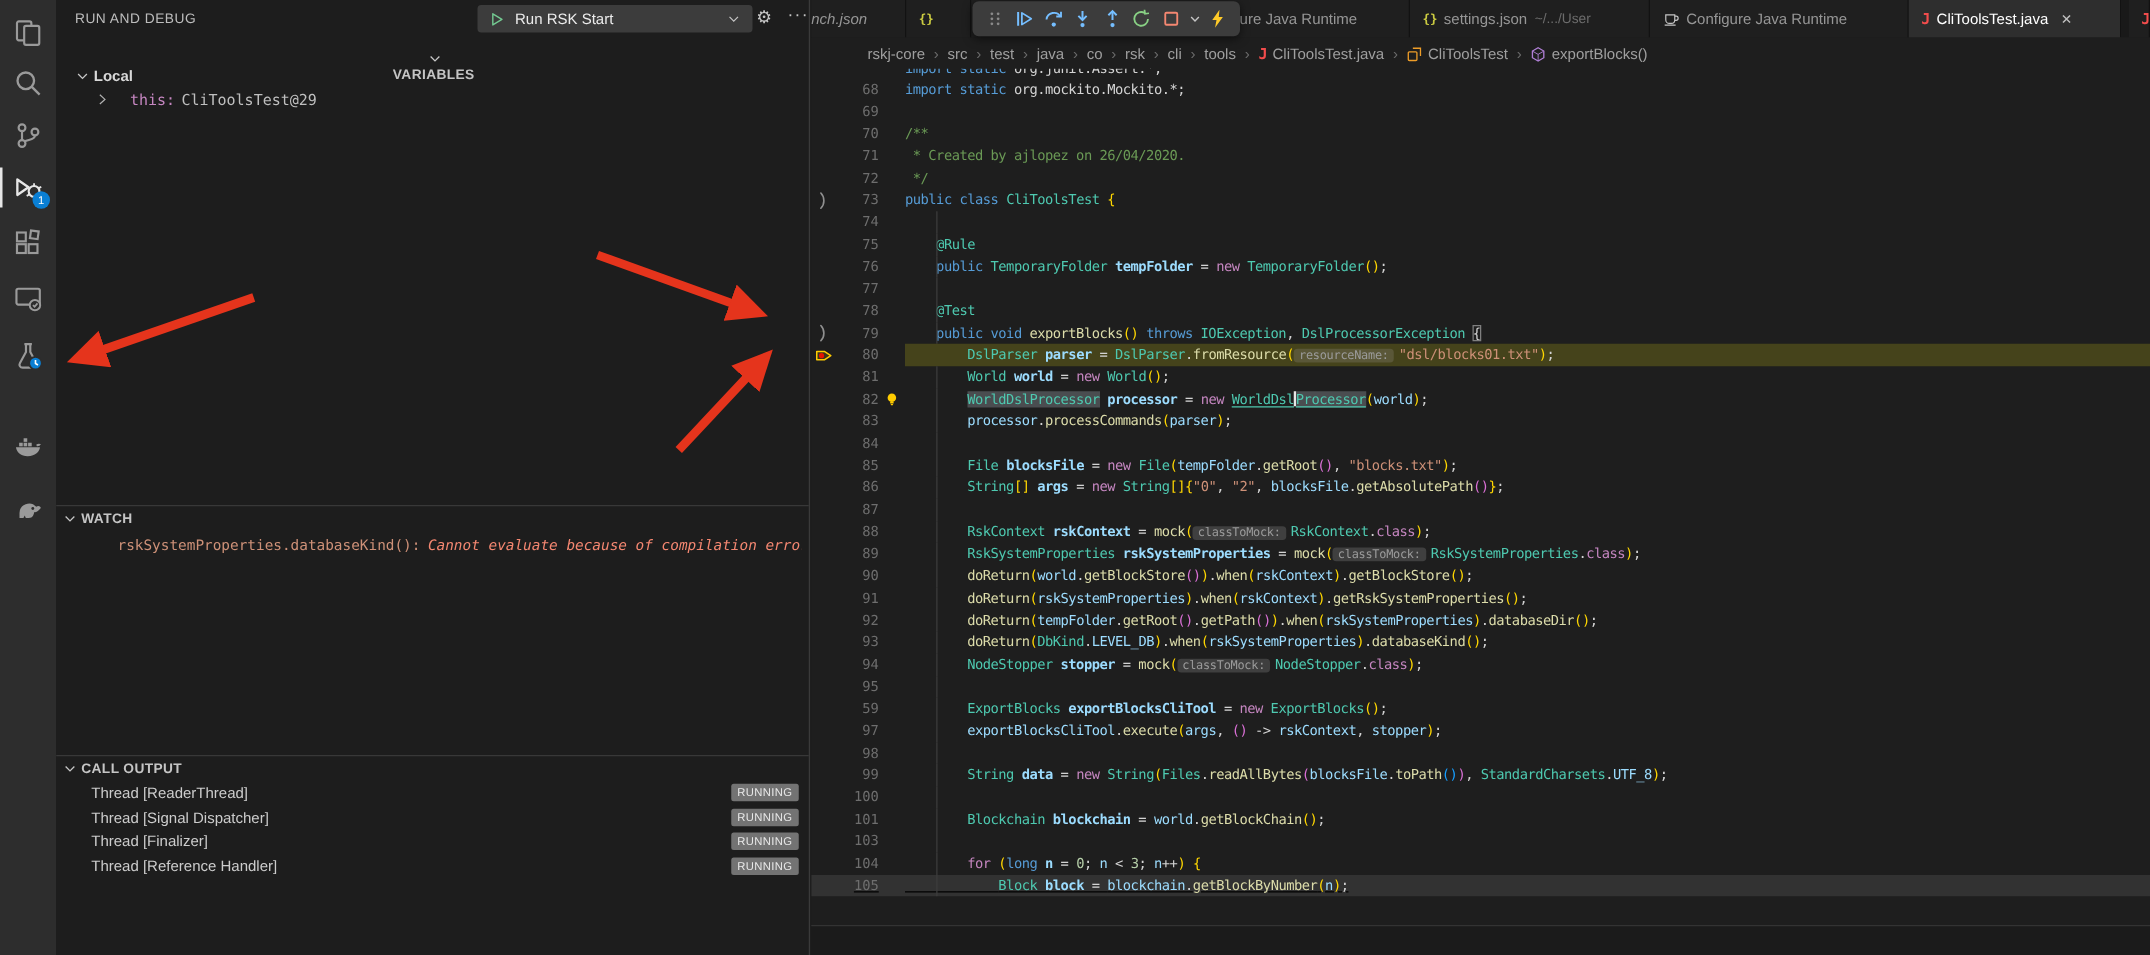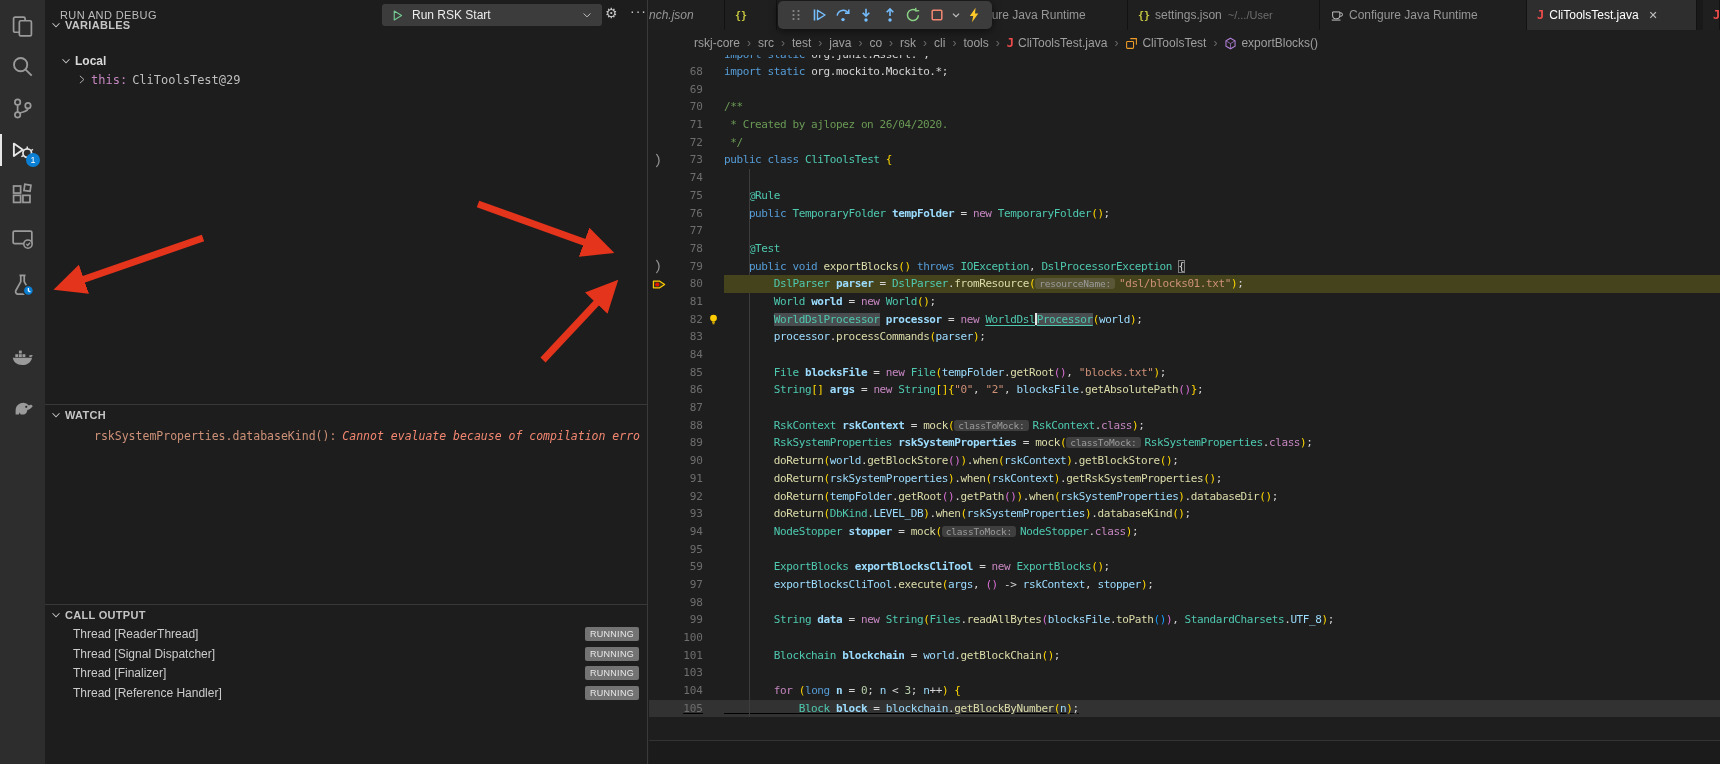--- a/index.html
+++ b/index.html
@@ -28,21 +28,21 @@
   .sb-more { position:absolute; left:585px; top:3px; font-size:14px; color:#c5c5c5; cursor:pointer; letter-spacing:1px; }
 
   .sec-head { position:absolute; left:0; right:0; height:20px; display:flex; align-items:center; cursor:pointer; }
   .sec-head .tw { margin-left:4px; display:flex; }
   .sec-head .tx { margin-left:2px; font-size:11px; font-weight:bold; color:#c5c5c5; letter-spacing:.3px; }
   .sep { position:absolute; left:0; right:0; height:1px; background:#383838; }
 
   .scope-row { position:absolute; left:14px; height:19px; display:flex; align-items:center; cursor:pointer; }
   .scope-row .tx { margin-left:2px; font-size:12px; font-weight:bold; color:#d8d8d8; }
   .var-row { position:absolute; left:30px; height:19px; display:flex; align-items:center; cursor:pointer; }
-  .var-row .k { margin-left:3px; font-size:12px; color:#c586c0; font-family:"DejaVu Sans Mono",monospace; }
+  .var-row .k { margin-left:16px; font-size:12px; color:#c586c0; font-family:"DejaVu Sans Mono",monospace; }
   .var-row .v { margin-left:5px; font-size:12px; color:#bfbfbf; font-family:"DejaVu Sans Mono",monospace; }
 
   .watch-row { position:absolute; left:25px; right:6px; height:19px; display:flex; align-items:center; overflow:hidden;
                white-space:nowrap; font-family:"DejaVu Sans Mono",monospace; cursor:pointer; }
   .watch-row .expr { font-size:11.5px; color:#ce9178; }
   .watch-row .err  { font-size:11.5px; color:#f48771; font-style:italic; margin-left:6px; }
 
   .thread-row { position:absolute; left:0; right:0; height:20px; cursor:pointer; }
   .thread-row .nm { position:absolute; left:28px; top:3px; font-size:12px; color:#cccccc; }
   .thread-row .st { position:absolute; right:8px; top:3px; background:#737373; color:#e8e8e8;
@@ -200,21 +200,21 @@
         <span class="chev">
           <svg width="12" height="12" viewBox="0 0 16 16">
               <path d="M3.5 6l4.5 4.5L12.5 6" fill="none" stroke="#c5c5c5" stroke-width="1.3"></path>
             </svg>
         </span>
       </div>
       <span class="sb-gear">⚙</span>
       <span class="sb-more">···</span>
     </div>
 
-    <div class="sec-head" style="top:15px;">
+    <div class="sec-head" style="top:40px;flex-direction:column;">
       <span class="tw">
           <svg width="14" height="14" viewBox="0 0 16 16">
             <path d="M4 6l4 4 4-4" fill="none" stroke="#c5c5c5" stroke-width="1.2"></path>
           </svg>
         </span>
       <span class="tx">VARIABLES</span>
     </div>
     <div class="scope-row" style="top:51px;">
       <svg width="14" height="14" viewBox="0 0 16 16">
           <path d="M4 6l4 4 4-4" fill="none" stroke="#c5c5c5" stroke-width="1.2"></path>

